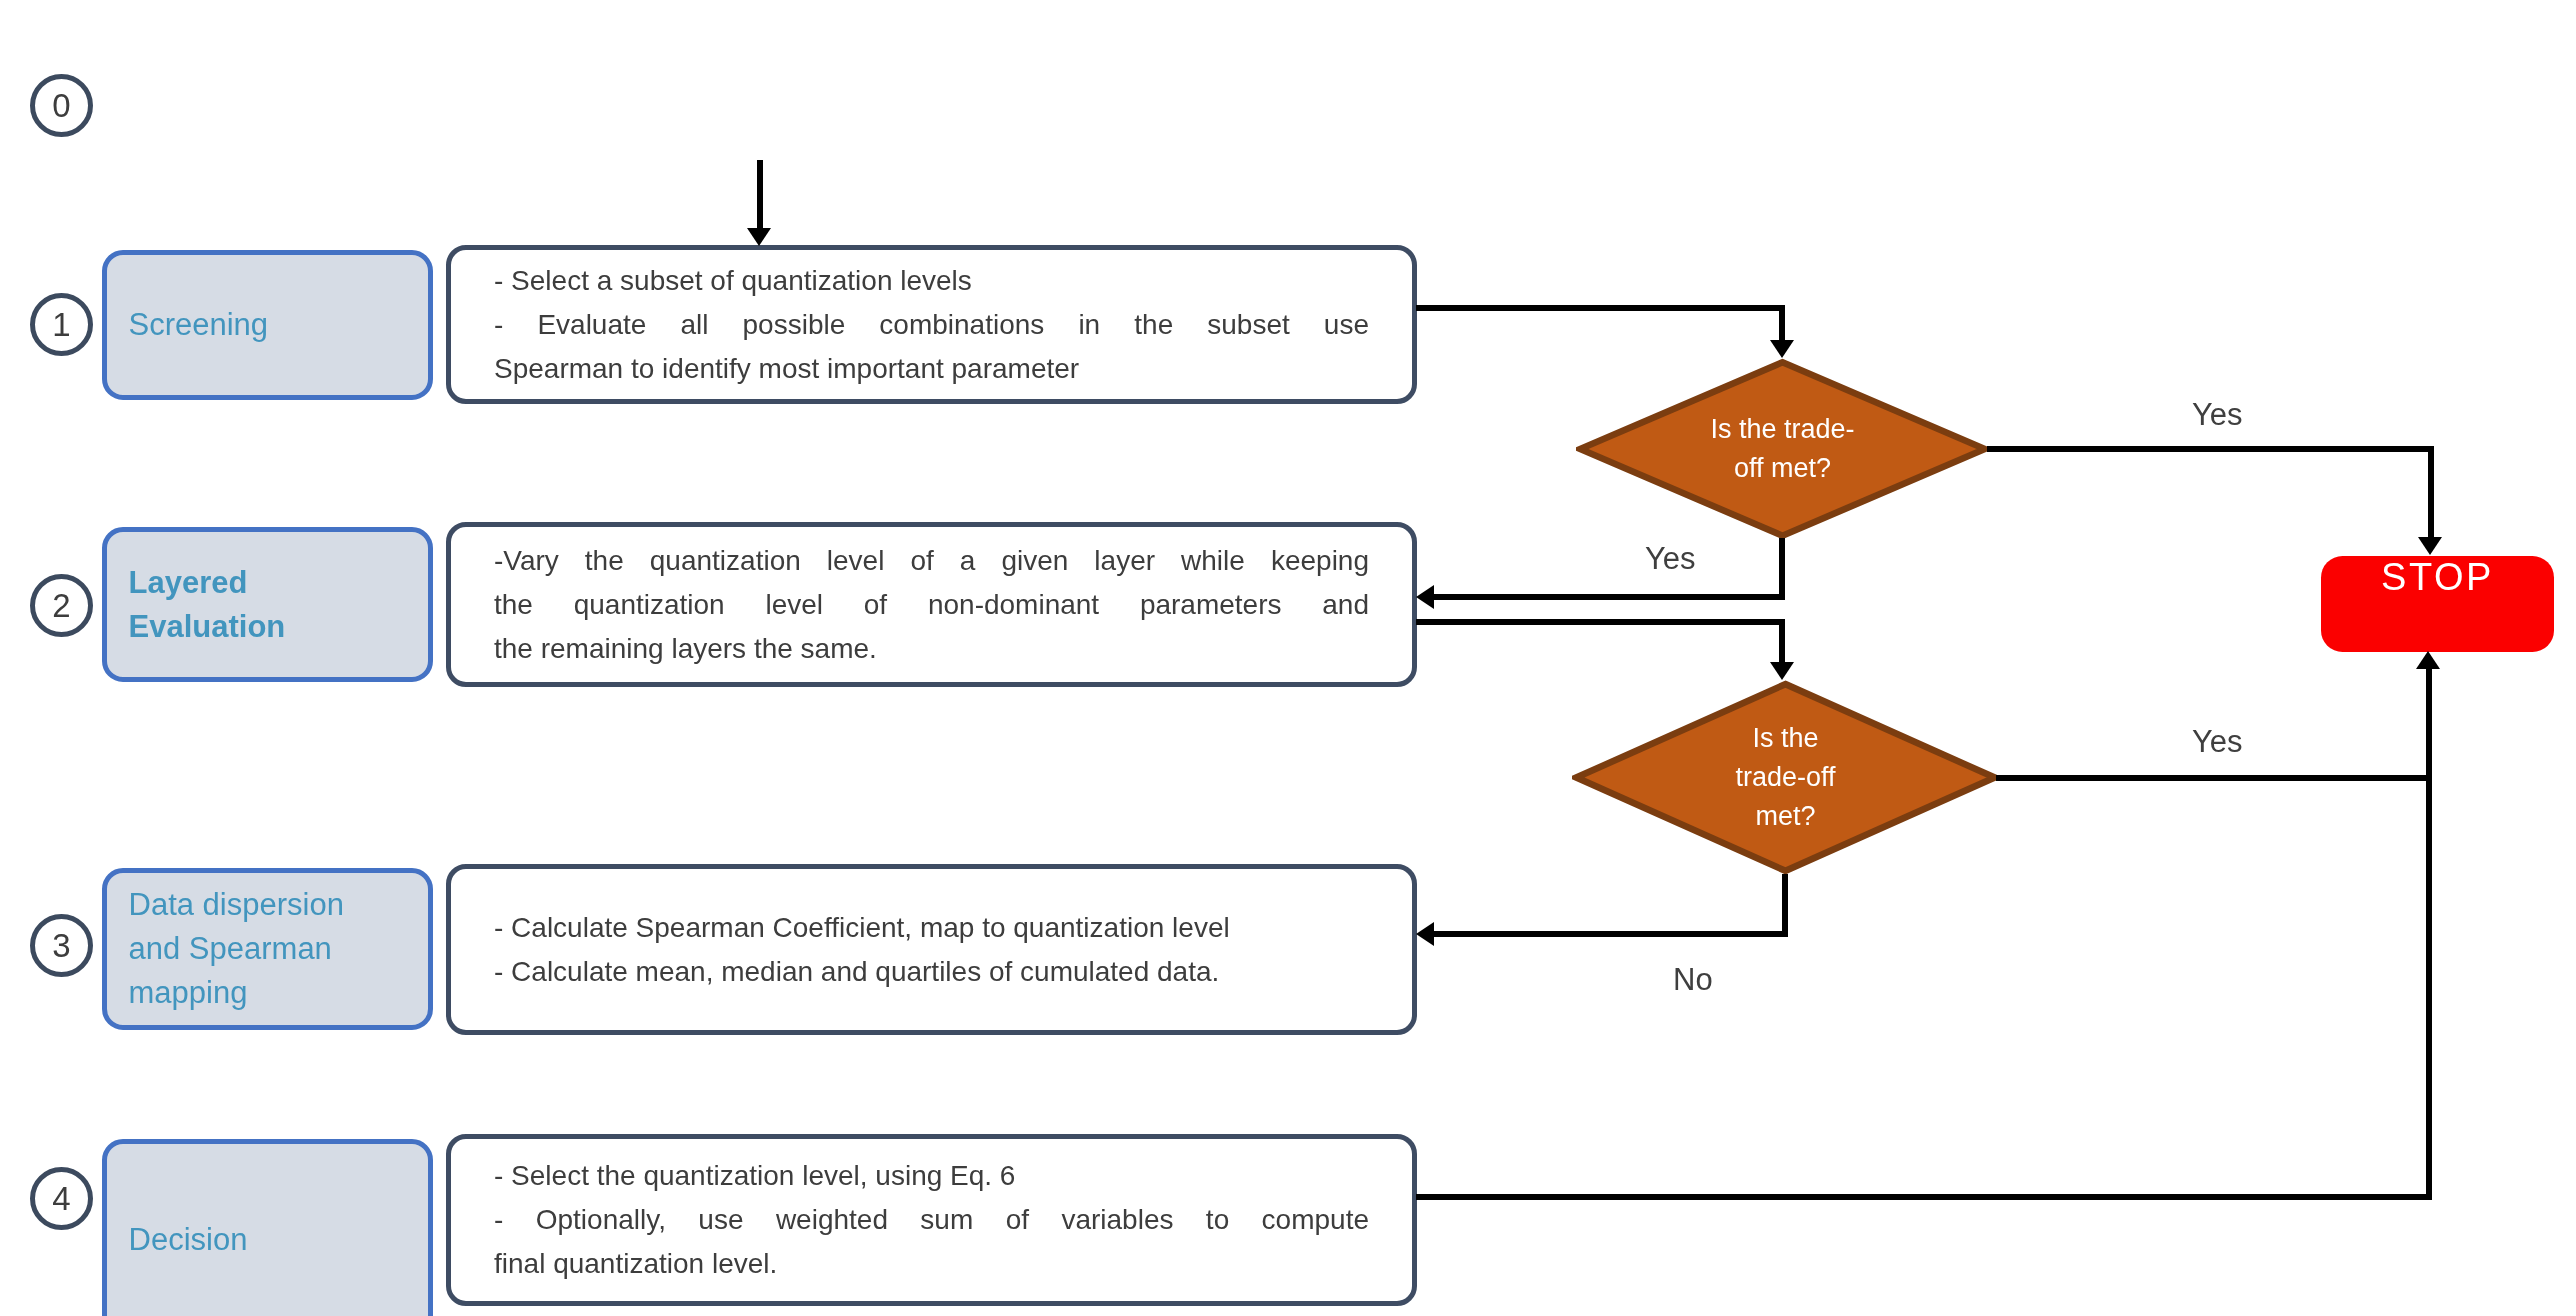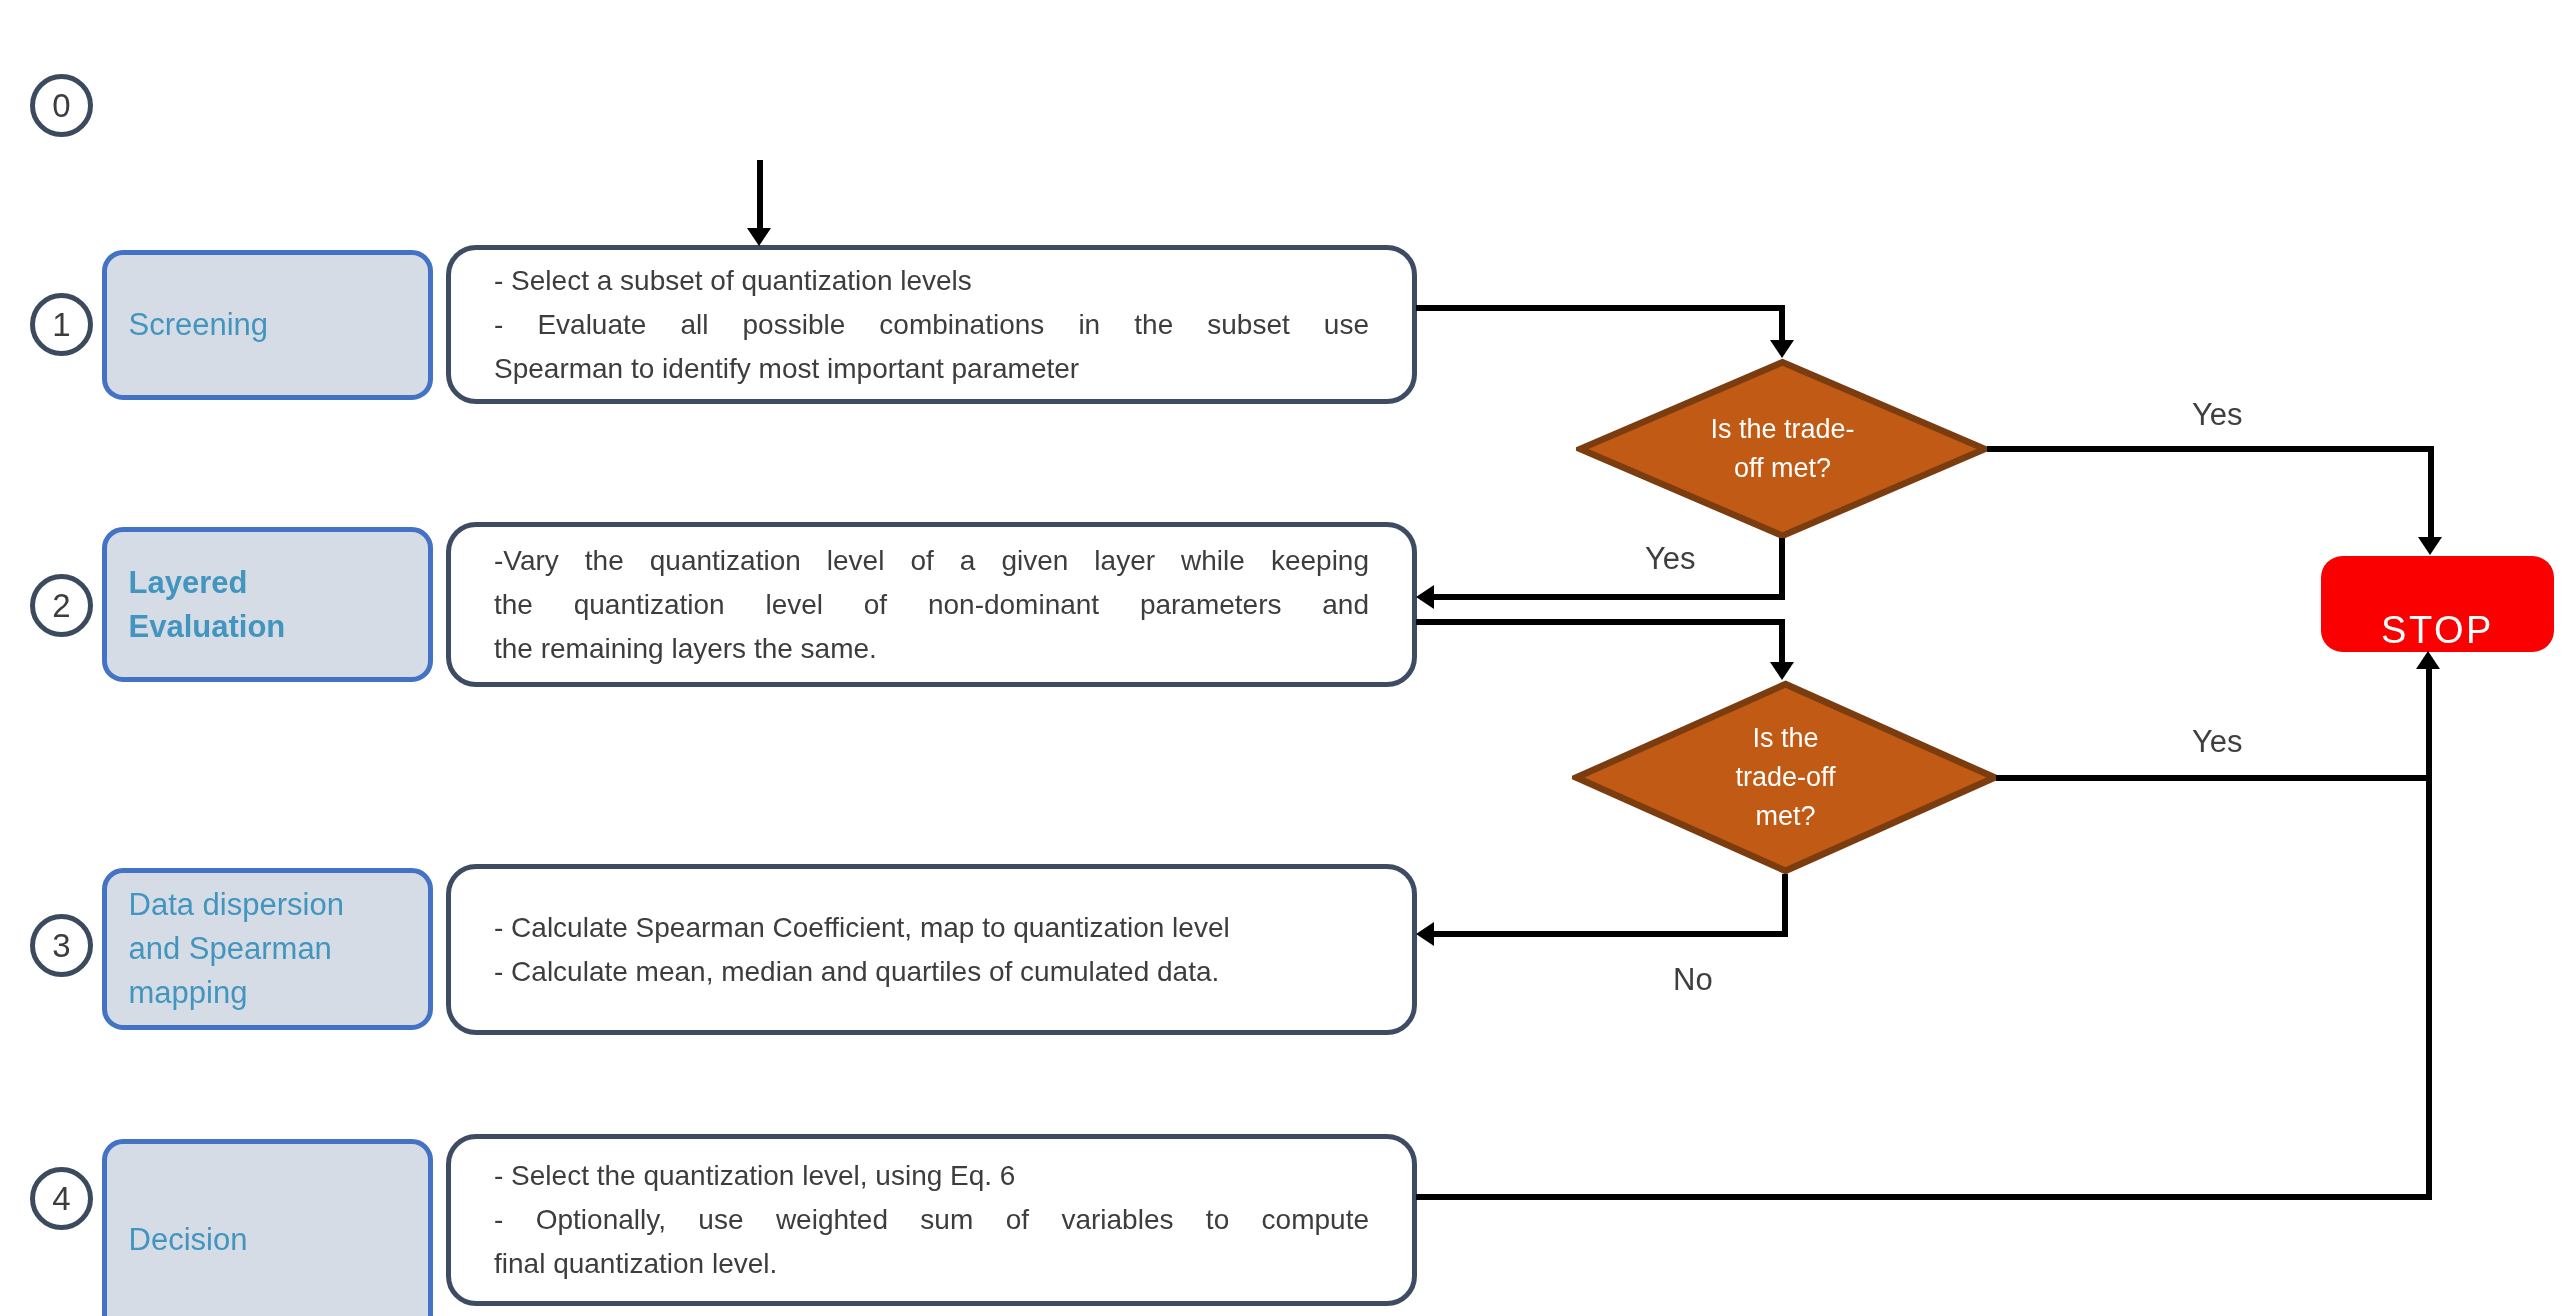--- a/index.html
+++ b/index.html
@@ -25,41 +25,41 @@
       font-size:31px;line-height:44px;padding-left:21.5px;padding-right:6.6px;}
   .b0{left:102px;top:27px;width:1314px;height:132px;border-radius:16.5px;
       align-items:center;justify-content:center;padding:0;font-size:33px;}
   .b1{left:102px;top:250px;width:331px;height:150px;}
   .b2{left:102px;top:527px;width:331px;height:155px;font-weight:bold;}
   .b3{left:102px;top:868px;width:331px;height:162px;}
   .b4{left:102px;top:1139px;width:331px;height:202px;}
 
   
   .desc-box{position:absolute;box-sizing:border-box;background:#fff;
-      border:5.8px solid var(--desc-border);border-radius:30px;display:flex;
+      border:5.8px solid var(--desc-border);border-radius:20px;display:flex;
       flex-direction:column;justify-content:center;color:var(--ink);
       font-size:28px;line-height:44px;padding:0 43px;}
   .d1{left:446px;top:245px;width:971px;height:159px;}
   .d2{left:446px;top:522px;width:971px;height:165px;}
   .d3{left:446px;top:864px;width:971px;height:171px;}
   .d4{left:446px;top:1134px;width:971px;height:172px;}
   .dline{text-align:justify;text-align-last:justify;}
   .dline:last-child{text-align-last:left;}
 
   
   .diamond{position:absolute;}
   .dia1{left:1576px;top:358px;width:413px;height:182px;}
   .dia2{left:1572px;top:680px;width:427px;height:195px;}
   .dia-text{position:absolute;inset:0;display:flex;flex-direction:column;
       align-items:center;justify-content:center;color:#fff;font-size:27px;
       line-height:39px;text-align:center;}
 
   
   .stop-box{position:absolute;left:2321px;top:556px;width:233px;height:96px;
-      background:var(--stop-fill);border-radius:21.5px;display:flex;align-items:flex-end;
+      background:var(--stop-fill);border-radius:21.5px;display:flex;align-items:flex-start;
       justify-content:center;color:#fff;font-size:38px;letter-spacing:2.5px;}
 
   
   .ln{position:absolute;background:var(--line);}
   .ah{position:absolute;width:0;height:0;}
   .ah-down{border-left:12.4px solid transparent;border-right:12.4px solid transparent;
       border-top:18px solid var(--line);}
   .ah-up{border-left:12.4px solid transparent;border-right:12.4px solid transparent;
       border-bottom:18px solid var(--line);}
   .ah-left{border-top:12.4px solid transparent;border-bottom:12.4px solid transparent;

